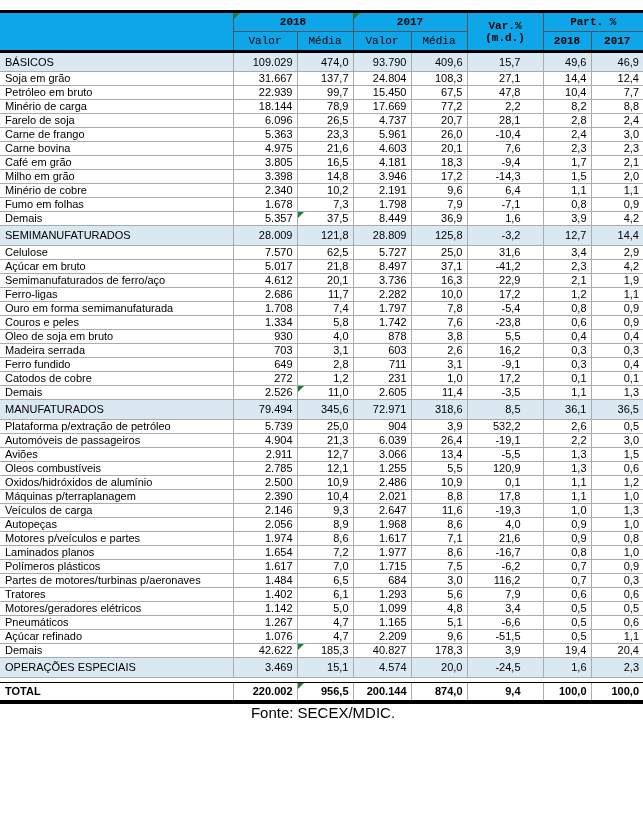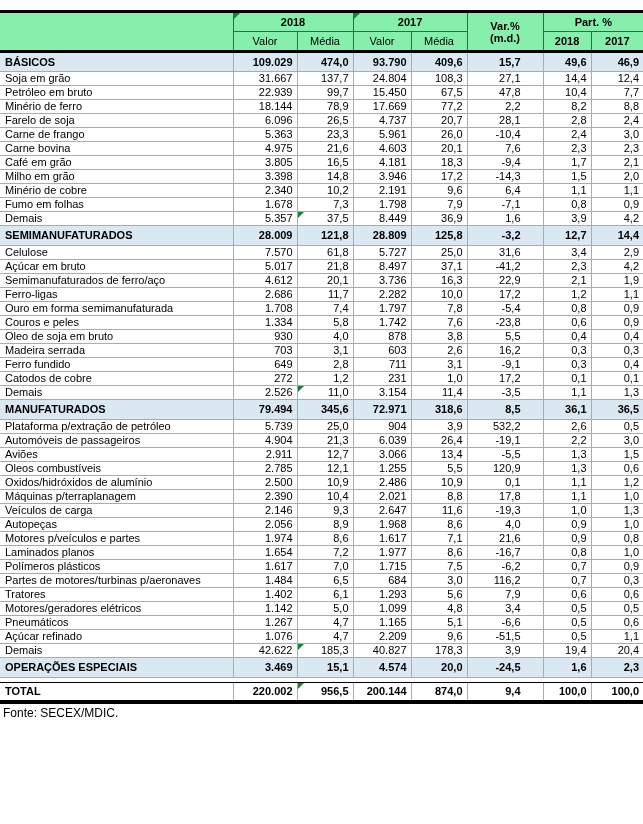--- a/index.html
+++ b/index.html
@@ -24,52 +24,52 @@
     margin-top:10px;
     width:643px;
     border-collapse:collapse;
     table-layout:fixed;
     border-top:3px solid var(--dark);
   }
   thead{border-bottom:3px solid var(--dark);}
   thead th{
     font-size:11px;font-weight:bold;text-align:center;vertical-align:middle;
     height:20px;border-left:1px solid #555;border-bottom:1px solid #555;
-    background:#86efac;position:relative;padding:0;
+    background:#0ea5e9;position:relative;padding:0;font-family:Liberation Mono, monospace;
   }
   thead th.lbl{border-left:none;border-bottom:none;}
   thead th.varcol{font-weight:bold;line-height:12px;}
   thead th.sub{font-weight:normal;}
   thead th.subb{font-weight:bold;}
   tbody td{
     font-size:11px;height:13.6px;line-height:13px;
     border-bottom:1px solid var(--grid);
     padding:0 4px 0 0;vertical-align:middle;
     white-space:nowrap;overflow:hidden;position:relative;
   }
   tbody td.lbl{text-align:left;padding:0 2px 0 5px;}
   tbody td.num{text-align:right;border-left:1px solid var(--grid);}
   tbody td.var{text-align:right;border-left:1px solid var(--grid);padding-right:22px;}
   tr.section td{
     background:var(--section-bg);
-    font-weight:bold;height:20px;
+    font-weight:normal;height:20px;
   }
   tr.spacer td{height:5px;border-bottom:none;border-left:none !important;background:#fff;}
   tr.total td{
     font-weight:bold;height:19px;
     border-top:1px solid var(--dark);
     border-bottom:4px solid var(--dark);
   }
   .flag{
     position:absolute;top:0;left:0;width:0;height:0;
     border-top:6px solid var(--flag);
     border-right:6px solid transparent;
   }
   .footer{margin:3px 0 0 3px;}
-  .footer .src{font-size:12px;line-height:12px;}
+  .footer .src{font-size:15px;line-height:12px;text-align:center;}
   .footer .note{font-size:8px;line-height:11px;margin-top:2px;}
 </style>
 </head>
 <body>
 
 <div class="page">
 
 
   <table class="report">
     <colgroup>
@@ -124,21 +124,21 @@
           <td class="lbl">Petróleo em bruto</td>
           <td class="num">22.939</td>
           <td class="num">99,7</td>
           <td class="num">15.450</td>
           <td class="num">67,5</td>
           <td class="var">47,8</td>
           <td class="num">10,4</td>
           <td class="num">7,7</td>
         </tr>
         <tr class="r">
-          <td class="lbl">Minério de ferro</td>
+          <td class="lbl">Minério de carga</td>
           <td class="num">18.144</td>
           <td class="num">78,9</td>
           <td class="num">17.669</td>
           <td class="num">77,2</td>
           <td class="var">2,2</td>
           <td class="num">8,2</td>
           <td class="num">8,8</td>
         </tr>
         <tr class="r">
           <td class="lbl">Farelo de soja</td>
@@ -226,21 +226,21 @@
           <td class="num">121,8</td>
           <td class="num">28.809</td>
           <td class="num">125,8</td>
           <td class="var">-3,2</td>
           <td class="num">12,7</td>
           <td class="num">14,4</td>
         </tr>
         <tr class="r">
           <td class="lbl">Celulose</td>
           <td class="num">7.570</td>
-          <td class="num">61,8</td>
+          <td class="num">62,5</td>
           <td class="num">5.727</td>
           <td class="num">25,0</td>
           <td class="var">31,6</td>
           <td class="num">3,4</td>
           <td class="num">2,9</td>
         </tr>
         <tr class="r">
           <td class="lbl">Açúcar em bruto</td>
           <td class="num">5.017</td>
           <td class="num">21,8</td>
@@ -327,21 +327,21 @@
           <td class="num">231</td>
           <td class="num">1,0</td>
           <td class="var">17,2</td>
           <td class="num">0,1</td>
           <td class="num">0,1</td>
         </tr>
         <tr class="r">
           <td class="lbl">Demais</td>
           <td class="num">2.526</td>
           <td class="num"><span class="flag"></span>11,0</td>
-          <td class="num">3.154</td>
+          <td class="num">2.605</td>
           <td class="num">11,4</td>
           <td class="var">-3,5</td>
           <td class="num">1,1</td>
           <td class="num">1,3</td>
         </tr>
         <tr class="section">
           <td class="lbl">MANUFATURADOS</td>
           <td class="num">79.494</td>
           <td class="num">345,6</td>
           <td class="num">72.971</td>

